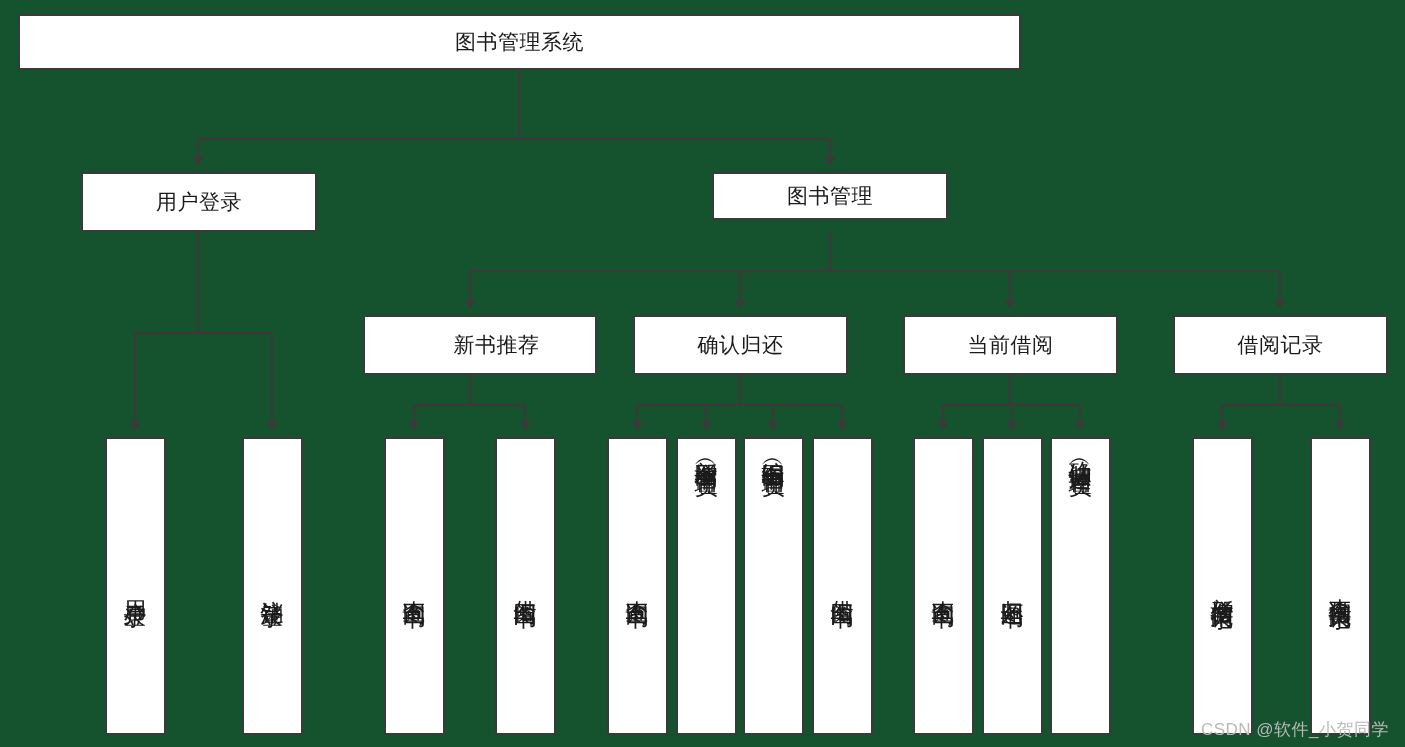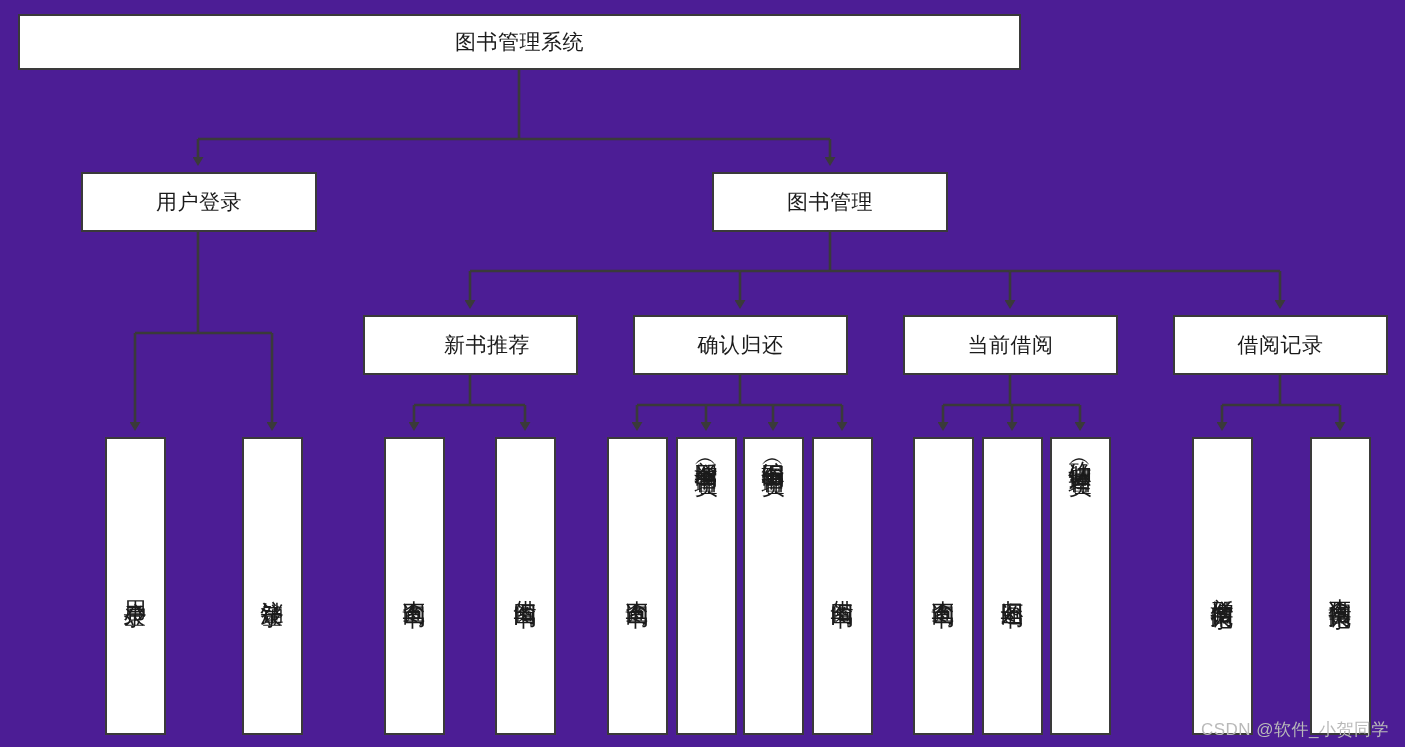--- a/index.html
+++ b/index.html
@@ -7,21 +7,21 @@
     padding: 0;
     background: #ffffff;
   }
   body {
     font-family: "Liberation Sans", "DejaVu Sans", sans-serif;
   }
   #canvas {
     position: relative;
     width: 1405px;
     height: 747px;
-    background: #4c1d95;
+    background: #14532d;
     overflow: hidden;
   }
   svg#wires {
     position: absolute;
     left: 0;
     top: 0;
     width: 1405px;
     height: 747px;
     pointer-events: none;
   }
@@ -126,25 +126,25 @@
     </g>
   </svg>
 
   <div class="node horiz" style="left:18px; top:14px; width:1003px; height:56px;">
     <span class="lbl">图书管理系统</span>
   </div>
 
   <div class="node horiz" style="left:81px; top:172px; width:236px; height:60px;">
     <span class="lbl">用户登录</span>
   </div>
-  <div class="node horiz" style="left:712px; top:172px; width:236px; height:60px;">
+  <div class="node horiz" style="left:712px; top:172px; width:236px; height:48px;">
     <span class="lbl">图书管理</span>
   </div>
 
-  <div class="node horiz" style="left:363px; top:315px; width:215px; height:60px;padding-left:33px;">
+  <div class="node horiz" style="left:363px; top:315px; width:234px; height:60px;padding-left:33px;">
     <span class="lbl">新书推荐</span>
   </div>
   <div class="node horiz" style="left:633px; top:315px; width:215px; height:60px;">
     <span class="lbl">确认归还</span>
   </div>
   <div class="node horiz" style="left:903px; top:315px; width:215px; height:60px;">
     <span class="lbl">当前借阅</span>
   </div>
   <div class="node horiz" style="left:1173px; top:315px; width:215px; height:60px;">
     <span class="lbl">借阅记录</span>

